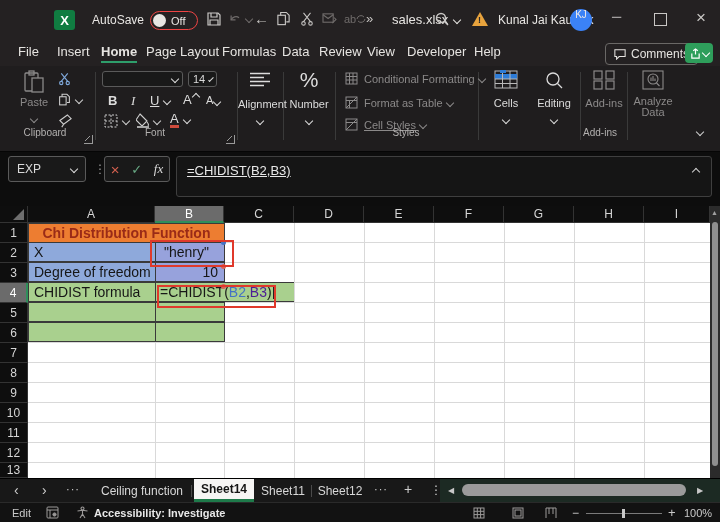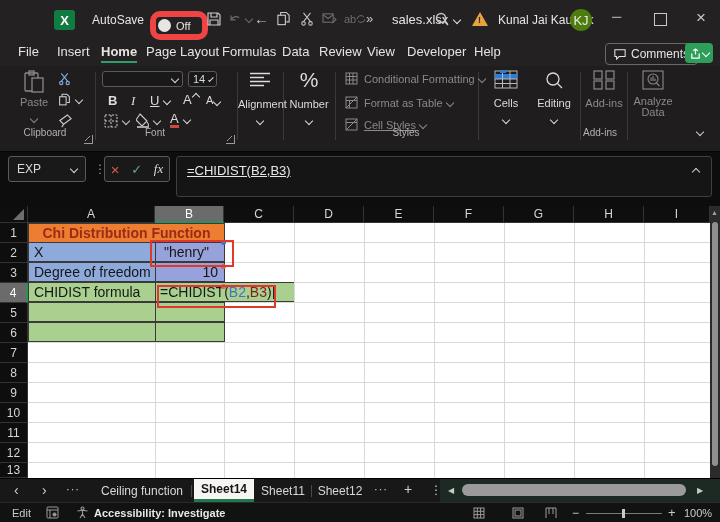--- a/index.html
+++ b/index.html
@@ -54,21 +54,21 @@
   svg{display:block;}
 </style>
 </head>
 <body>
 
 <div id="app">
 
   <div class="abs tbar">
     <div class="abs" style="left:54px;top:10px;width:21px;height:20px;background:#107C41;border-radius:3px;color:#fff;font-weight:bold;font-size:13px;display:flex;align-items:center;justify-content:center;">X</div>
     <span class="abs" style="left:92px;top:13px;font-size:12px;">AutoSave</span>
-    <div class="abs" style="left:150px;top:11px;width:46px;height:17px;border:6px solid #ef4444;border-radius:10px;display:flex;align-items:center;">
+    <div class="abs" style="left:150px;top:11px;width:46px;height:17px;border:1px solid #ef4444;border-radius:10px;display:flex;align-items:center;">
       <span style="width:13px;height:13px;border-radius:50%;background:#E8E6E3;margin-left:2px;"></span>
       <span style="font-size:11px;margin-left:5px;">Off</span>
     </div>
     <span class="abs tico" style="left:206px;top:11px;">
       <svg width="16" height="16" viewBox="0 0 16 16" fill="none" stroke="currentColor" stroke-width="1.2">
           <path d="M2 2h10l2 2v10H2z"></path>
           <path d="M5 2v4h6V2M4 14V9h8v5"></path>
         </svg>
     </span>
     <span class="abs tico dim row" style="left:228px;top:12px;">
@@ -112,21 +112,21 @@
     <span class="abs tico" style="left:434px;top:11px;">
       <svg width="16" height="16" viewBox="0 0 16 16" fill="none" stroke="currentColor" stroke-width="1.4">
           <circle cx="7" cy="7" r="4.5"></circle>
           <path d="M10.5 10.5L14 14"></path>
         </svg>
     </span>
     <span class="abs" style="left:472px;top:12px;width:0;height:0;border-left:8px solid transparent;border-right:8px solid transparent;border-bottom:14px solid #E8A33D;">
       <b style="position:absolute;left:-2px;top:3px;font-size:9px;color:#2a2a2a;">!</b>
     </span>
     <span class="abs" style="left:498px;top:13px;font-size:12px;">Kunal Jai Kaushik</span>
-    <div class="abs" style="left:570px;top:9px;width:22px;height:22px;border-radius:50%;background:#4d7c0f;color:#EFE9E7;font-size:13px;display:flex;align-items:center;justify-content:center;">
+    <div class="abs" style="left:570px;top:9px;width:22px;height:22px;border-radius:50%;background:#3b82f6;color:#EFE9E7;font-size:10px;display:flex;align-items:flex-start;justify-content:center;">
       <span>KJ</span>
     </div>
     <span class="abs tico" style="left:612px;top:9px;font-size:13px;">─</span>
     <span class="abs" style="left:654px;top:13px;width:11px;height:11px;border:1.3px solid #C9C7C5;"></span>
     <span class="abs tico" style="left:696px;top:8px;font-size:17px;">×</span>
   </div>
 
   <div class="abs mbar">
     <span class="mitem" style="left:18px;">File</span>
     <span class="mitem" style="left:57px;">Insert</span>
@@ -380,21 +380,21 @@
     <div class="cell" style="left:0;top:0;width:197px;background:#ED7D31;justify-content:center;font-weight:bold;color:#9A2B17;">Chi Distribution Function</div>
     <div class="cell" style="left:0;top:19px;width:128px;background:#8EA9DB;padding-left:5px;">X</div>
     <div class="cell" style="left:127px;top:19px;width:70px;background:#97A2DC;padding-left:8px;">"henry"</div>
     <div class="cell" style="left:0;top:39px;width:128px;background:#8EA9DB;padding-left:5px;">Degree of freedom</div>
     <div class="cell" style="left:127px;top:39px;width:70px;background:#97A2DC;justify-content:flex-end;padding-right:6px;">10</div>
     <div class="cell" style="left:0;top:59px;width:128px;background:#A9D08E;padding-left:5px;">CHIDIST formula</div>
     <div class="cell" style="left:127px;top:59px;width:139px;background:#A9D08E;padding-left:4px;border-right:none;">
       <span style="color:#181818;">=CHIDIST(</span>
         <span style="color:#4472C4;">B2</span>
         <span style="color:#181818;">,</span>
-        <span style="color:#7f1d1d;">B3</span>
+        <span style="color:#4c1d95;">B3</span>
         <span style="color:#181818;">)</span>
       <span style="width:1px;height:14px;background:#222;margin-left:1px;"></span>
     </div>
     <div class="cell" style="left:0;top:79px;width:128px;background:#A9D08E;"></div>
     <div class="cell" style="left:127px;top:79px;width:70px;background:#A9D08E;"></div>
     <div class="cell" style="left:0;top:99px;width:128px;background:#A9D08E;"></div>
     <div class="cell" style="left:127px;top:99px;width:70px;background:#A9D08E;"></div>
 
     <span class="dot" style="left:193px;top:17px;background:#4472C4;"></span>
     <span class="dot" style="left:193px;top:41px;background:#D96459;"></span>

